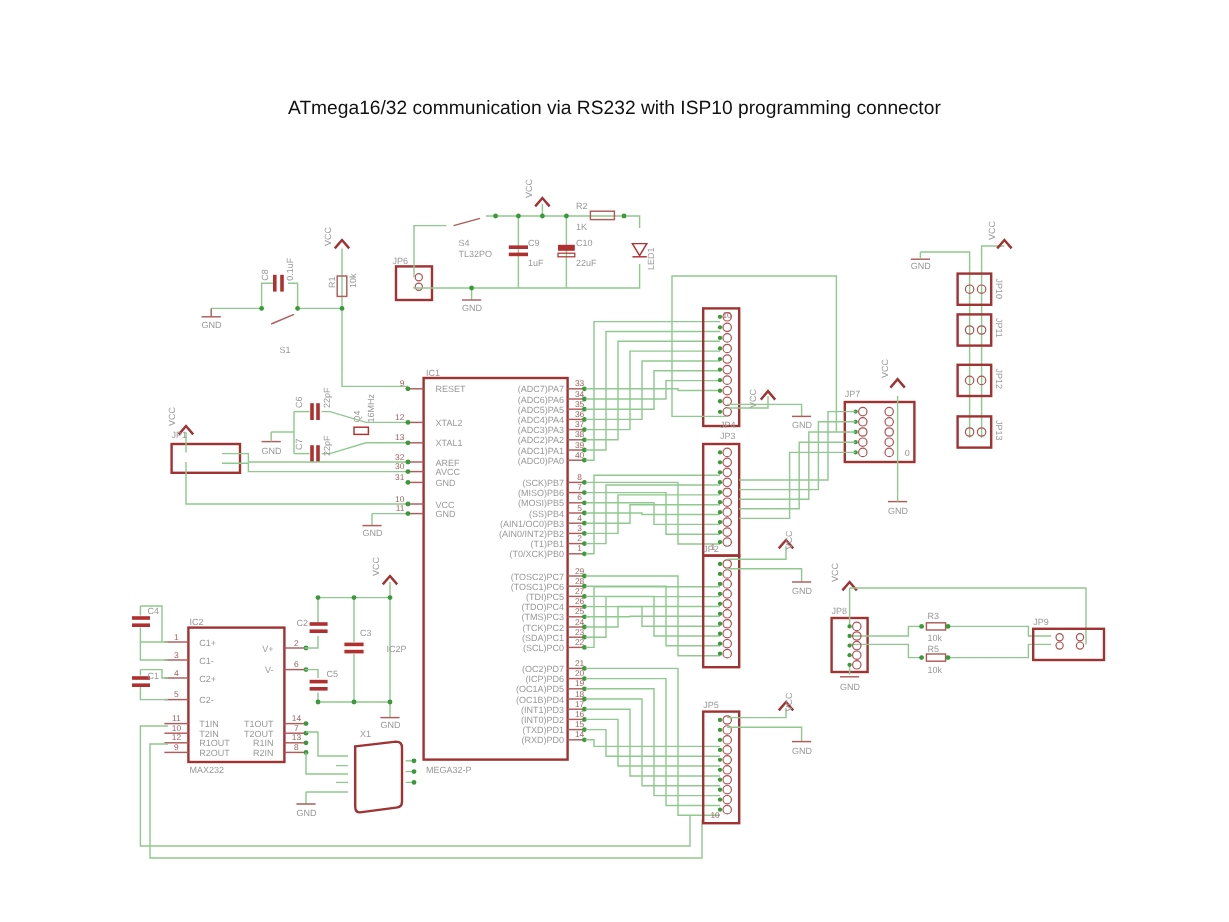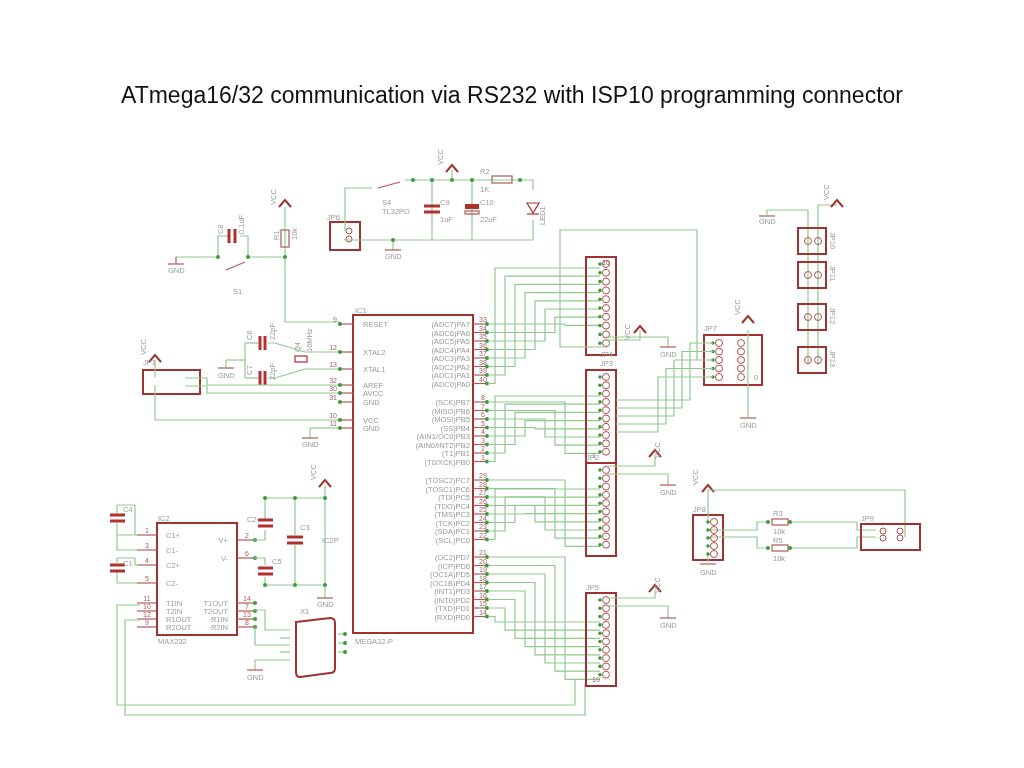--- a/index.html
+++ b/index.html
@@ -1,17 +1,17 @@
 <!DOCTYPE html>
 <html><head>
 <meta charset="utf-8">
 <style>
   html, body { margin: 0; padding: 0; background: #ffffff; }
   body { width: 1024px; height: 768px; position: relative; overflow: hidden; font-family: "Liberation Sans", sans-serif; }
-  #title { position: absolute; left: 0; top: 82px; width: 1024px; text-align: center; font-size: 23px; color: #111; font-family: "Liberation Sans", sans-serif; }
+  #title { position: absolute; left: 0; top: 82px; width: 1024px; text-align: center; font-size: 16px; color: #111; font-family: "Liberation Sans", sans-serif; }
   svg#sch { position: absolute; left: 0; top: 0; }
   .w { stroke: #8fc98f; stroke-width: 1.2; fill: none; }
   .p { stroke: #b05a5a; stroke-width: 1.2; fill: none; }
   .b { stroke: #a03232; stroke-width: 2; fill: none; }
   .cap { stroke: #b03030; stroke-width: 3; }
   .j { fill: #3a9a3a; }
   .t { fill: #999; font-size: 7.5px; font-family: "Liberation Sans", sans-serif; }
   .tn { fill: #a06060; font-size: 7px; font-family: "Liberation Sans", sans-serif; }
   .pin { fill: none; stroke: #b05050; stroke-width: 1; }
 </style>

